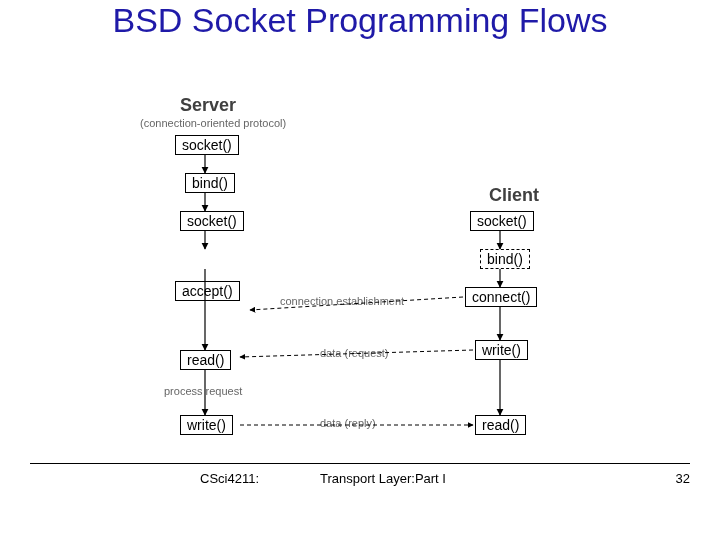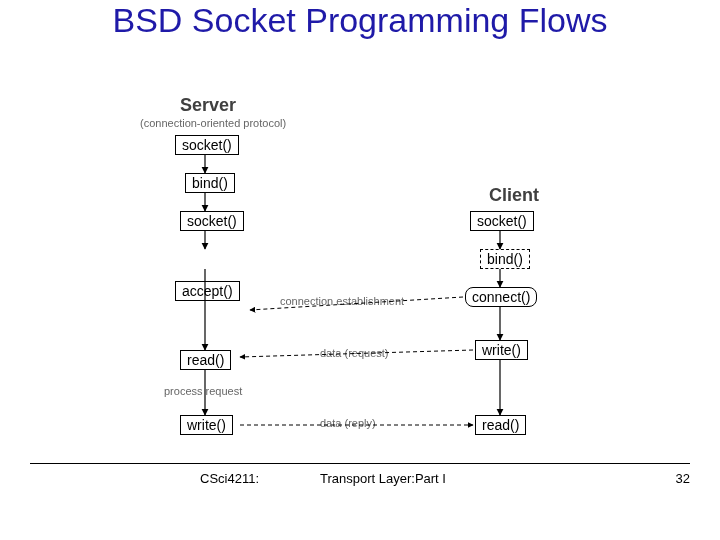--- a/index.html
+++ b/index.html
@@ -109,21 +109,21 @@
     <div class="box" style="left:75px; top:154px;margin-top:32px;">accept()</div>
 
 
     <div class="box" style="left:80px; top:255px;">read()</div>
     <div class="note" style="left:64px; top:290px;text-align:center;">process request</div>
     <div class="box" style="left:80px; top:320px;">write()</div>
 
     <div class="hdr" style="left:389px; top:90px;">Client</div>
     <div class="box" style="left:370px; top:116px;">socket()</div>
     <div class="box dashed" style="left:380px; top:154px;">bind()</div>
-    <div class="box" style="left:365px; top:192px;border-radius:8px;">connect()</div>
+    <div class="box" style="left:365px; top:192px;">connect()</div>
     <div class="box" style="left:375px; top:245px;">write()</div>
     <div class="box" style="left:375px; top:320px;">read()</div>
 
     <div class="note" style="left:180px; top:200px;">connection establishment</div>
     <div class="note" style="left:220px; top:252px;">data (request)</div>
     <div class="note" style="left:220px; top:322px;">data (reply)</div>
 
     <svg class="arrows">
       <defs>
         <marker id="ah" viewBox="0 0 10 10" refX="9" refY="5" markerWidth="6" markerHeight="6" orient="auto-start-reverse">

